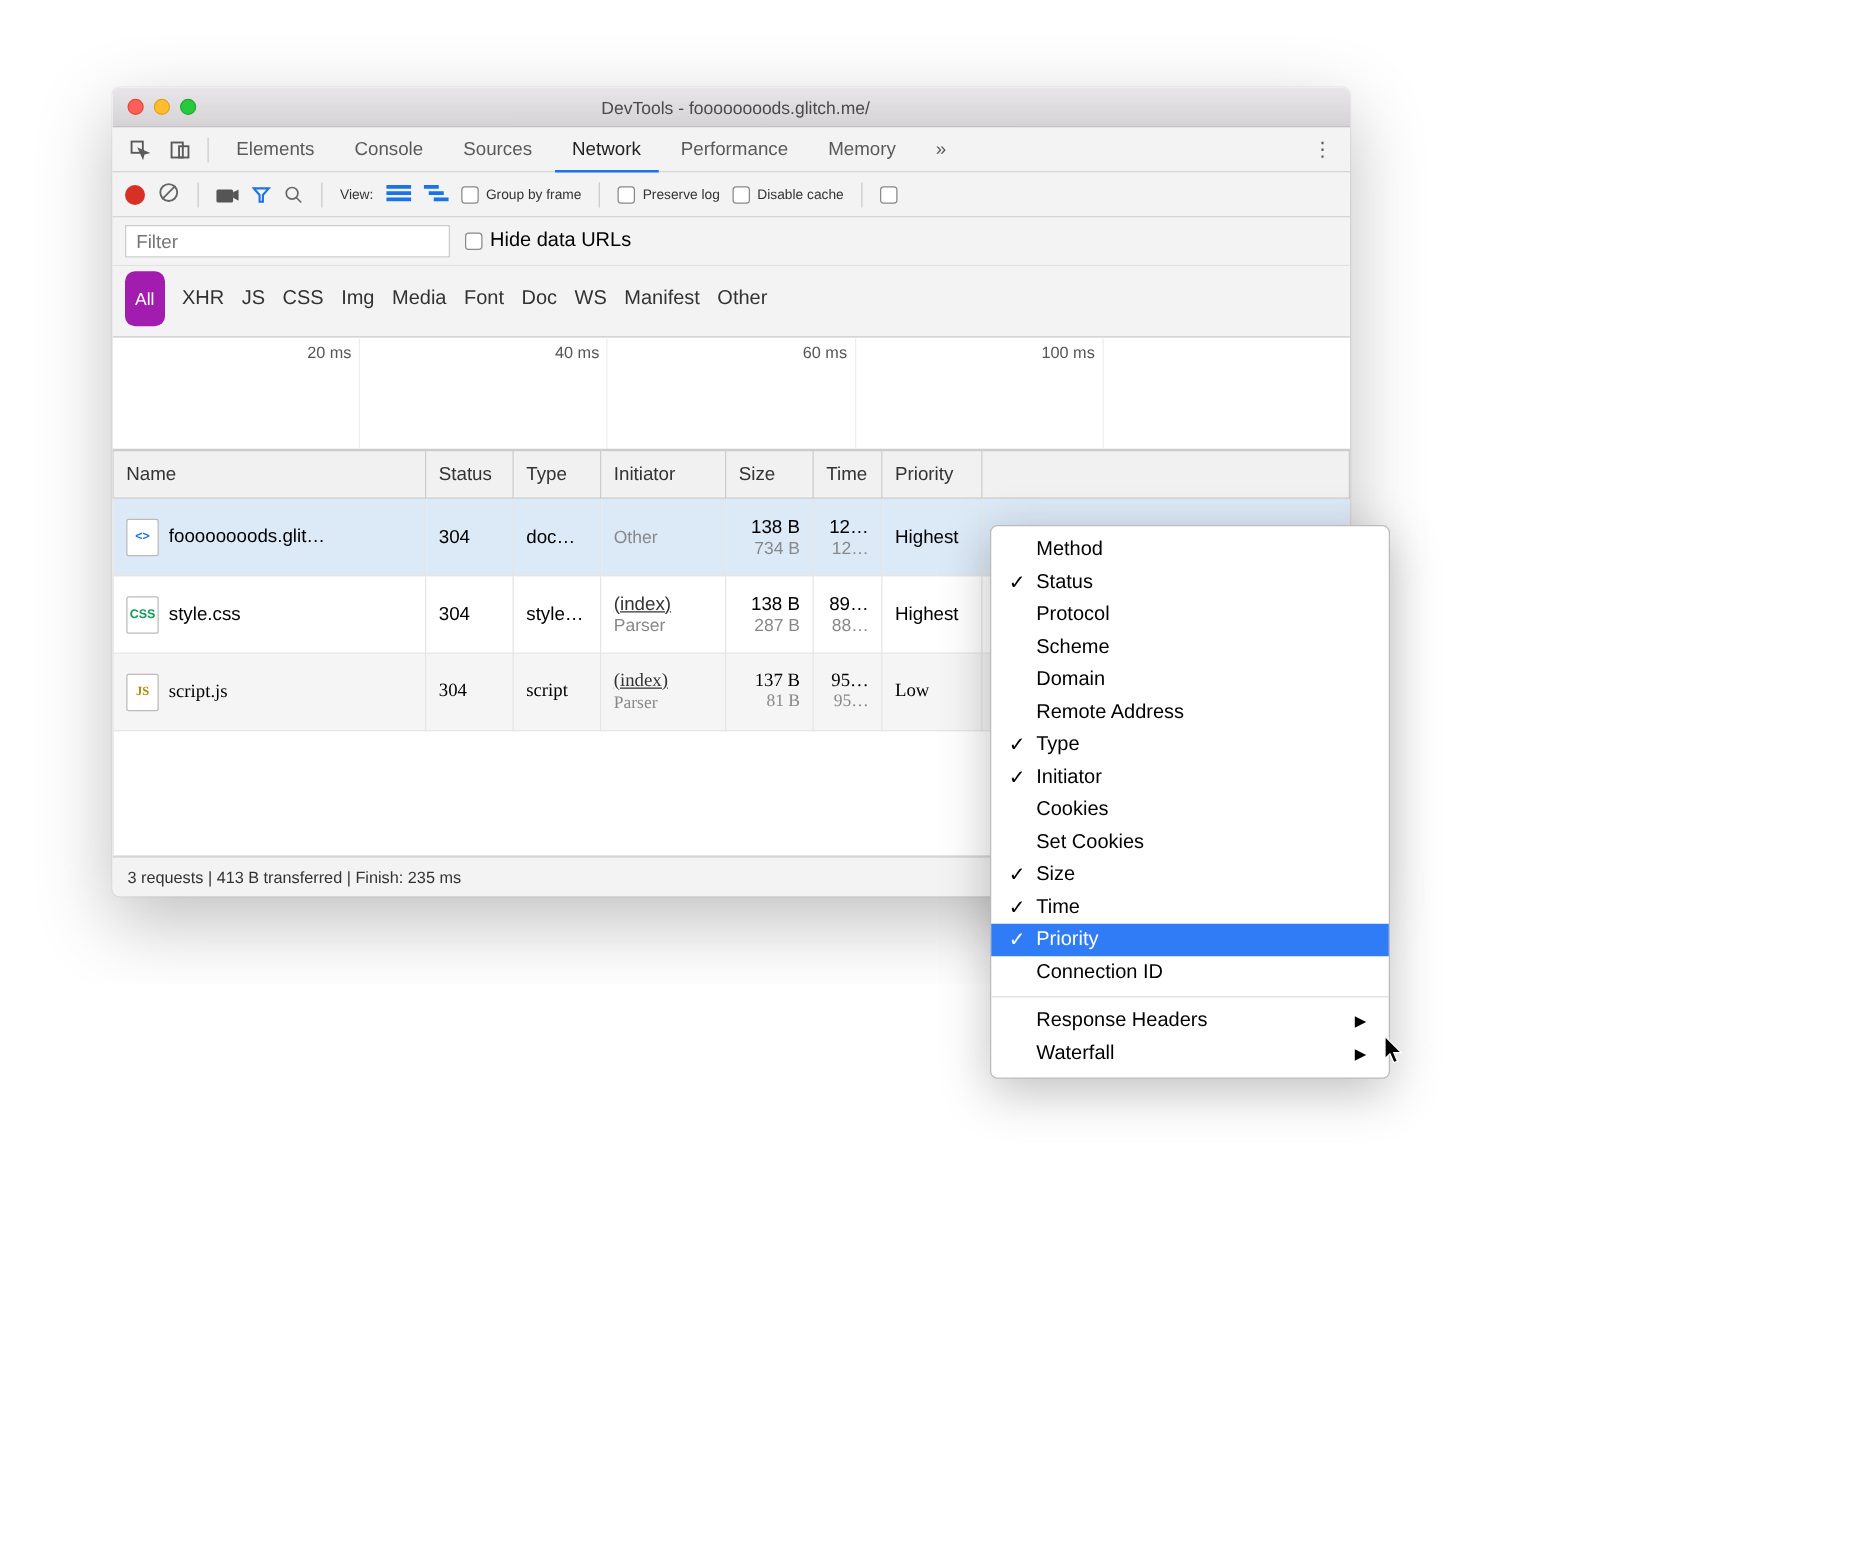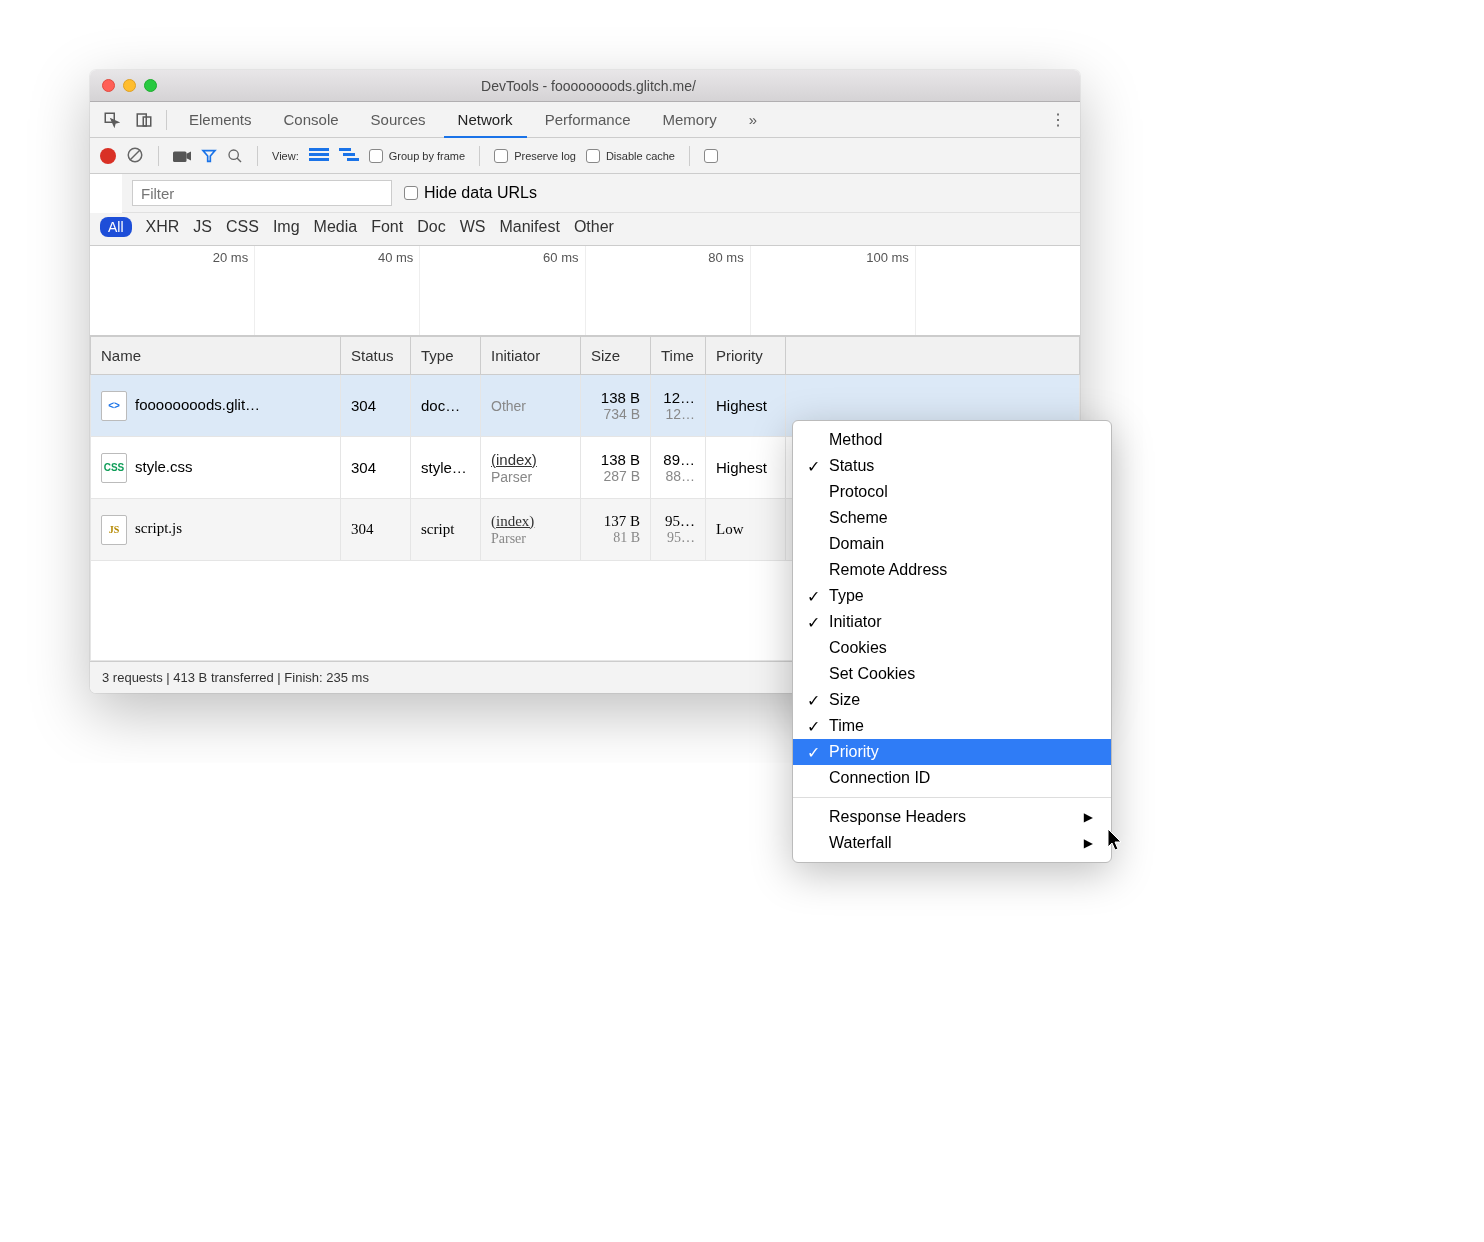--- a/index.html
+++ b/index.html
@@ -19,24 +19,24 @@
 .tab.active { color: #222; border-bottom: 2px solid #1a73e8; margin-bottom: -1px; font-weight: 500; }
 .overflow { margin-left: auto; }
 .toolbar { height: 36px; background: #f3f3f3; border-bottom: 1px solid #ccc; display: flex; align-items: center; padding: 0 10px; gap: 10px; font-size: 11px; color: #333; }
 .record-dot { width: 16px; height: 16px; border-radius: 50%; background: #d93025; }
 .clearicon svg { width: 18px; height: 18px; }
 .camicon, .funnel, .search { display: flex; align-items:center; }
 .viewlabel { color: #333; }
 .viewicon { width: 20px; height: 16px; display: inline-block; }
 .cb { display: flex; align-items: center; gap: 6px; }
 .cb .box { width: 14px; height: 14px; border: 1px solid #888; border-radius: 3px; background: #fff; }
-.filterbar { background: #f3f3f3; padding: 6px 10px; display: flex; align-items: center; gap: 12px; border-bottom: 1px solid #e0e0e0; margin-left: 32px; }
+.filterbar { background: #f3f3f3; padding: 6px 10px; display: flex; align-items: center; gap: 12px; border-bottom: 1px solid #e0e0e0; }
 .filterinput { width: 260px; height: 26px; border: 1px solid #ccc; padding: 0 8px; font-size: 15px; color: #888; background: #fff; }
 .filtertypes { background: #f3f3f3; padding: 4px 10px 8px; display: flex; align-items: center; gap: 14px; border-bottom: 1px solid #ccc; font-size: 16px; color: #333; }
-.pill { background: #1d4ed8; color: #fff; border-radius: 8px; padding: 2px 8px; font-size: 14px; }
+.pill { background: #a21caf; color: #fff; border-radius: 8px; padding: 14px 8px; font-size: 14px; }
 .timeline { height: 90px; border-bottom: 1px solid #ccc; display: flex; }
 .timeline .tick { flex: 1; border-right: 1px solid #eee; font-size: 13px; color: #555; padding: 4px 6px; text-align: right; }
 .timeline .tick:last-child { border-right: none; }
 .grid { width: 100%; border-collapse: collapse; }
 .grid th { background: #f1f1f1; border: 1px solid #ccc; padding: 8px 10px; text-align: left; font-weight: 400; font-size: 15px; color: #333; height: 38px; }
 .grid td { border: 1px solid #e5e5e5; padding: 6px 10px; font-size: 15px; vertical-align: middle; height: 62px; }
 .grid tr.sel td { background: #dce9f7; }
 .grid tr.odd td { background: #f5f5f5; font-family: Liberation Serif, serif; }
 .fileicon { width: 26px; height: 30px; display: inline-flex; align-items: center; justify-content: center; border: 1px solid #bbb; border-radius: 2px; background: #fff; font-size: 10px; font-weight: bold; margin-right: 8px; vertical-align: middle; }
 .fileicon.html { color: #1a73e8; }
@@ -168,21 +168,20 @@
     <span>Doc</span>
     <span>WS</span>
     <span>Manifest</span>
     <span>Other</span>
   </div>
 
   <div class="timeline">
     <div class="tick">20 ms</div>
     <div class="tick">40 ms</div>
     <div class="tick">60 ms</div>
-    <div class="tick">80 ms</div>
     <div class="tick">100 ms</div>
     <div class="tick"></div>
   </div>
 
   <table class="grid">
     <thead>
       <tr>
         <th class="colw-name">Name</th>
         <th class="colw-status">Status</th>
         <th class="colw-type">Type</th>

